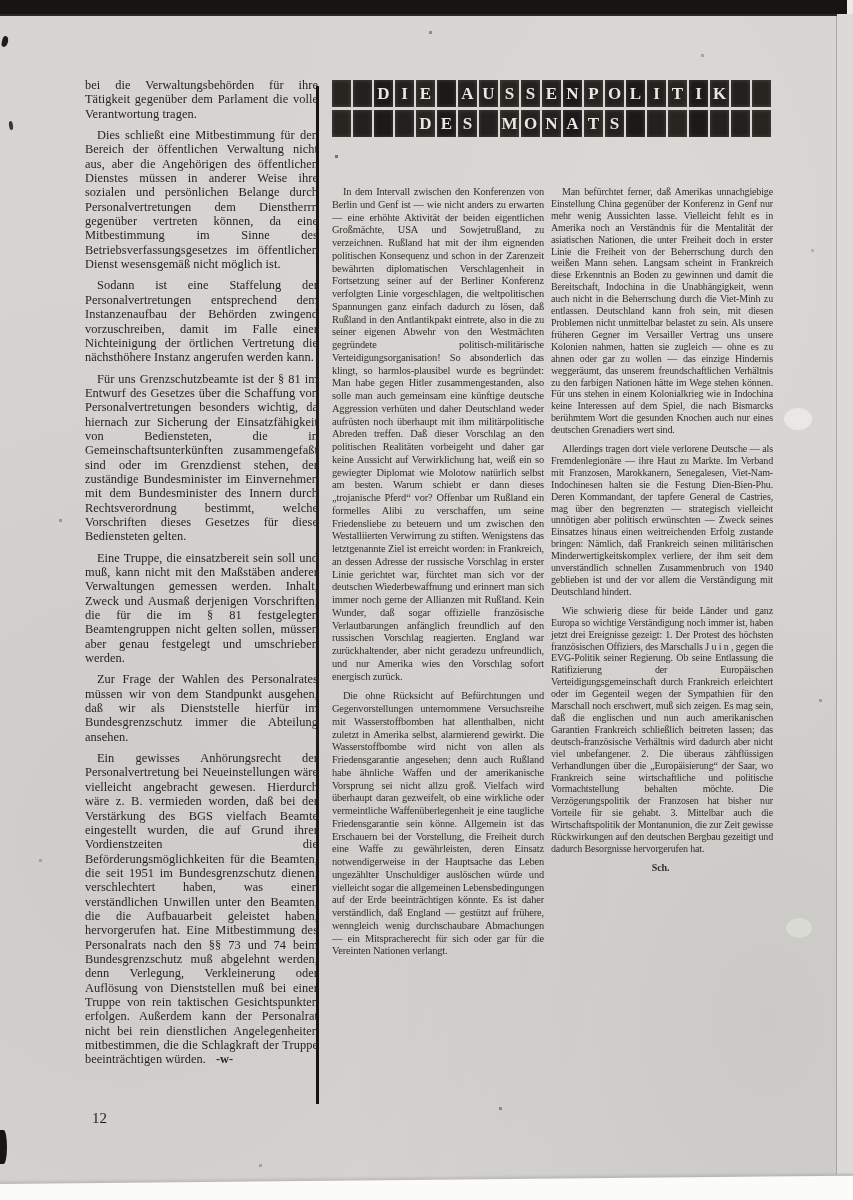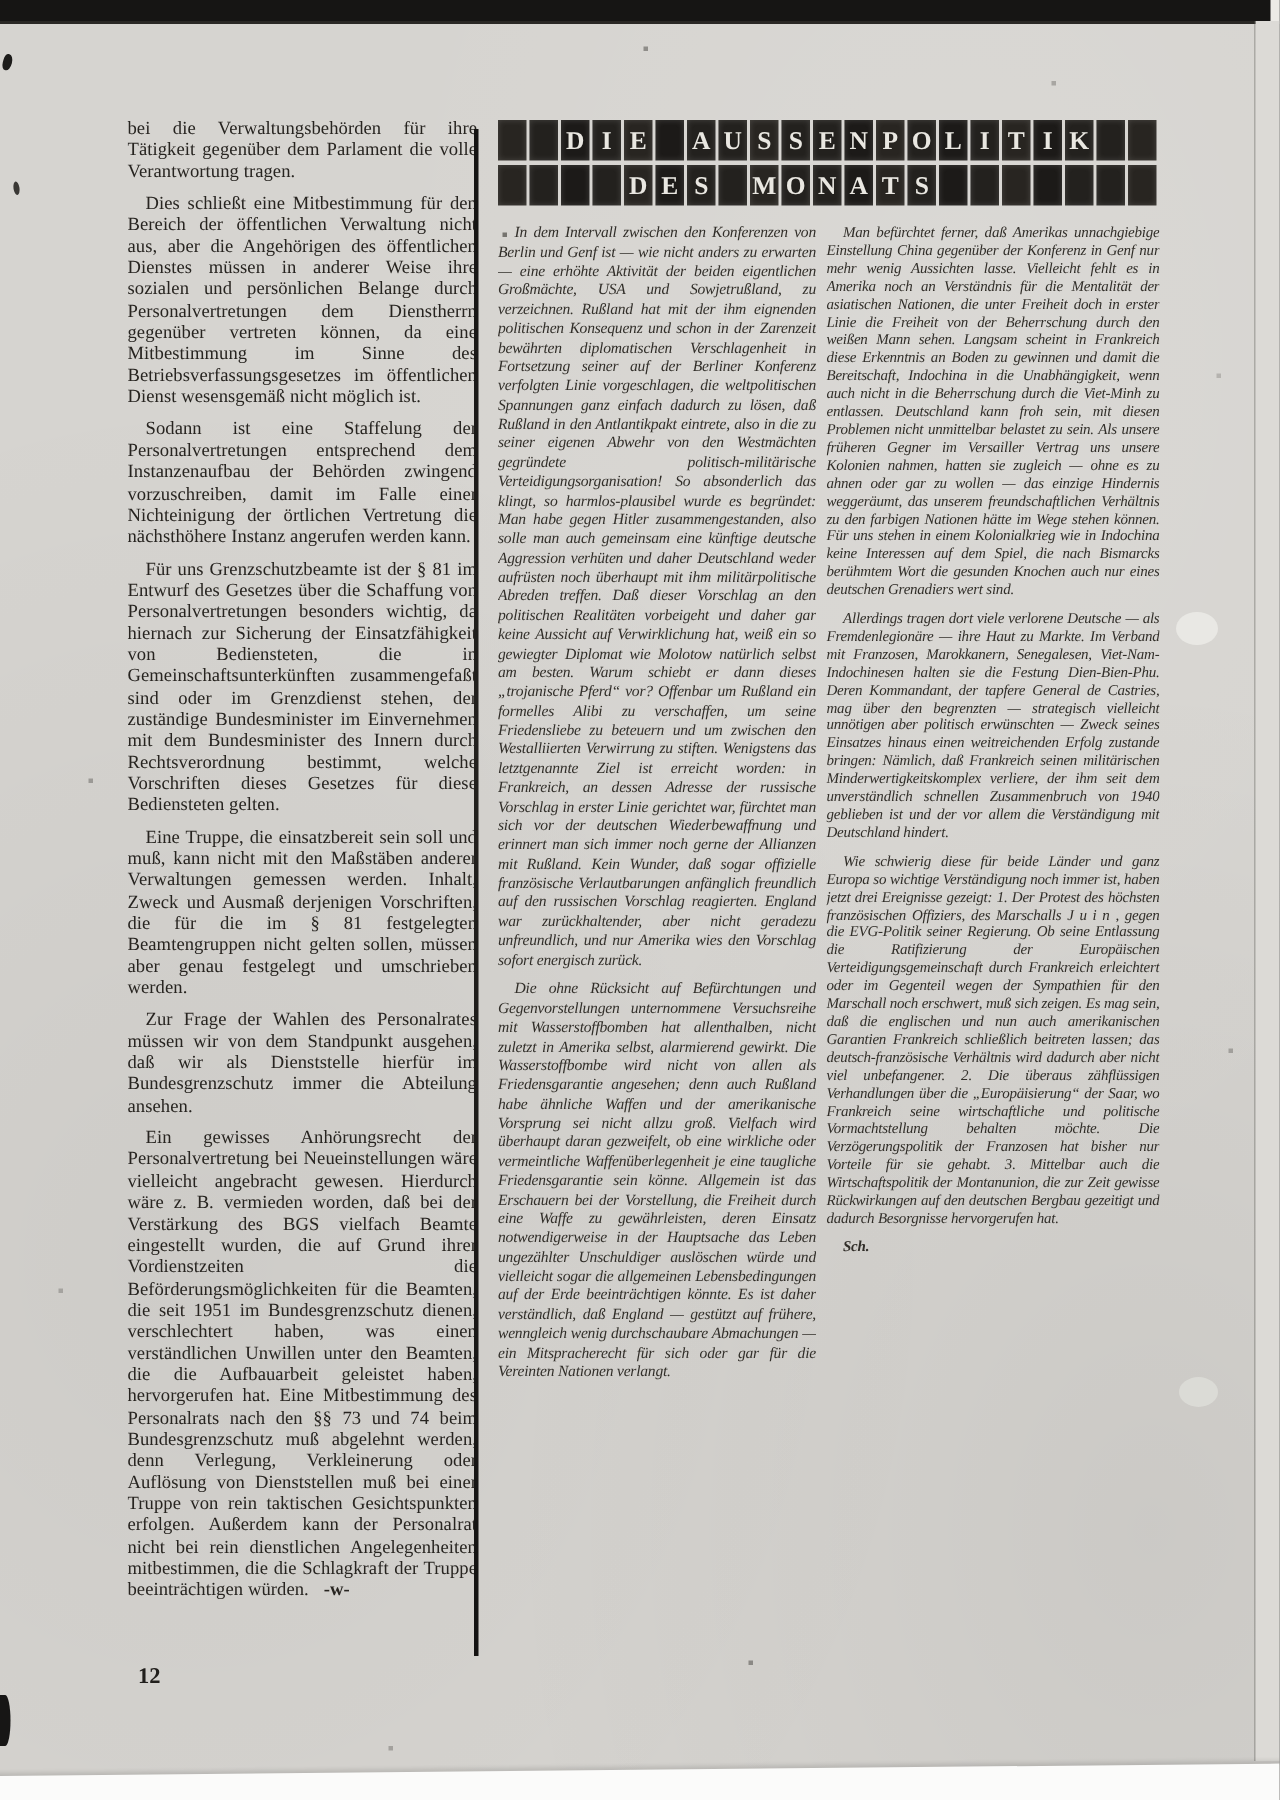--- a/index.html
+++ b/index.html
@@ -51,29 +51,29 @@
   .tile{
     flex:0 0 19px;height:27px;margin-right:2px;background:#23211e;
     color:#e9e7e1;font-weight:bold;font-size:17px;line-height:27px;text-align:center;
     font-family:"Liberation Serif",serif;
     box-shadow:inset 0 0 4px rgba(235,233,228,0.18);
   }
   .tile:nth-child(3n){background:#1c1a18;}
   .tile:nth-child(4n+1){background:#282521;}
   .cols{display:flex;gap:7px;margin-top:13px;}
   .mid-col,.right-col{
-    text-align:justify;font-style:italic;hyphens:auto;-webkit-hyphens:auto;
-    color:#312e29;overflow:hidden;
+    text-align:justify;hyphens:auto;-webkit-hyphens:auto;
+    color:#312e29;overflow:hidden;margin-top:36px;
   }
   .mid-col{width:212px;height:960px;font-size:10.4px;line-height:12.75px;letter-spacing:-0.15px;}
   .right-col{width:222px;height:960px;font-size:10px;line-height:11.9px;letter-spacing:-0.15px;}
   .mid-col p,.right-col p{margin:0 0 7px 0;text-indent:11px;}
-  .signature{text-align:left;font-weight:bold;text-indent:0;padding-right:14px;}
+  .signature{text-align:center;font-weight:bold;text-indent:0;padding-right:14px;}
   
-  .page-number{position:absolute;left:92px;top:1110px;font-size:15px;font-weight:bold;color:#211f1c;}
+  .page-number{position:absolute;left:92px;top:1110px;font-size:15px;font-weight:normal;color:#211f1c;}
 </style>
 </head>
 <body>
 
 <div class="page">
 
   <div class="top-bar"></div>
   <div class="top-bar-gap"></div>
 
   <div class="left-col">

